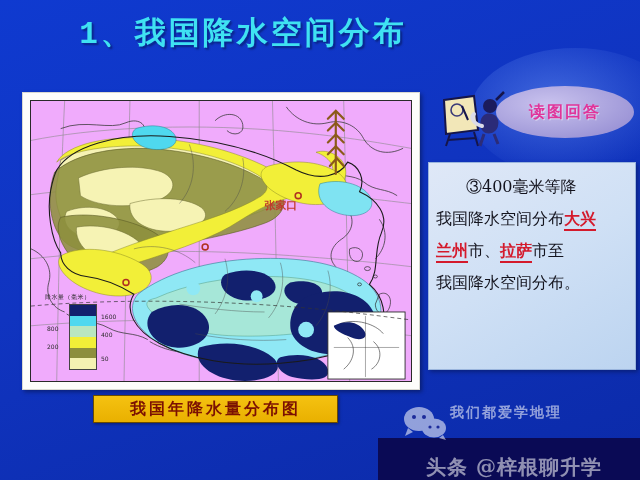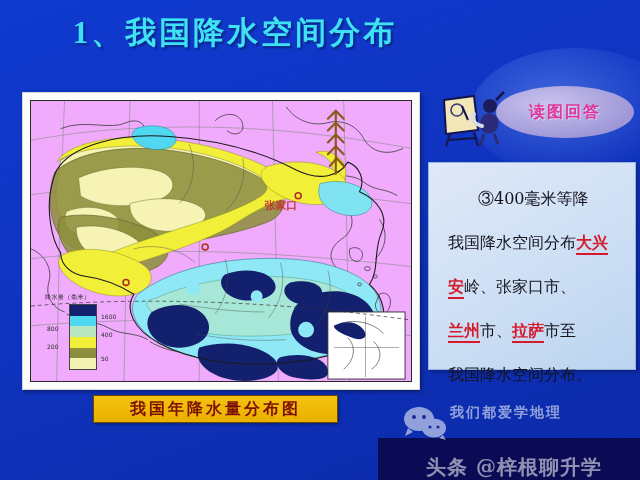--- a/index.html
+++ b/index.html
@@ -15,25 +15,25 @@
     background:linear-gradient(160deg,#0f3ad0 0%,#1034c0 45%,#0b2aa8 100%);
   }
   .bg-ellipse{
     position:absolute;right:-40px;top:48px;width:210px;height:130px;
     border-radius:50%;
     background:radial-gradient(ellipse at 40% 40%,rgba(90,130,235,.65),rgba(20,60,190,0) 70%);
     pointer-events:none;
   }
   
   #title{
-    position:absolute;left:0;top:12px;width:470px;text-align:center;
+    position:absolute;left:8px;top:12px;width:470px;text-align:center;
     color:#3fe2f2;
     font-size:31px;font-weight:bold;letter-spacing:3px;
     text-shadow:1px 1px 0 #0a2a9a, 2px 2px 2px rgba(0,0,0,.35);
-    font-family:Liberation Serif, serif;
+    font-family:Liberation Mono, monospace;
     white-space:nowrap;
   }
   
   #map-card{
     position:absolute;left:22px;top:92px;width:398px;height:298px;
     background:#fdfdfb;border:1px solid #d8d8d2;
     box-shadow:2px 2px 4px rgba(0,0,0,.35);
     box-sizing:border-box;padding:7px;
   }
   #map-frame{
@@ -92,21 +92,21 @@
   #panel{
     position:absolute;left:428px;top:162px;width:208px;height:208px;
     background:linear-gradient(150deg,#dfe8f7 0%,#cfe0f5 50%,#bcd4f0 100%);
     border:1px solid #9ab5dd;
     box-shadow:2px 2px 4px rgba(0,0,0,.3);
     box-sizing:border-box;padding:8px 7px 4px 7px;
     color:#14141e;
     font-family:"DejaVu Serif","Liberation Serif",serif;
     font-size:16px;line-height:32px;letter-spacing:0px;
   }
-  #panel p{margin:12px;text-indent:0;}
+  #panel p{margin:0;text-indent:0;}
   .hl{color:#d41a2c;font-weight:bold;border-bottom:2px solid #d41a2c;padding-bottom:1px;}
   .indent{display:inline-block;width:30px;}
   
   #watermark{
     position:absolute;right:6px;bottom:30px;width:232px;height:48px;
     opacity:.55;pointer-events:none;
   }
   #wm-text{
     position:absolute;left:48px;top:2px;color:#ffffff;font-size:14px;
     letter-spacing:2px;font-weight:bold;white-space:nowrap;
@@ -310,23 +310,20 @@
   </div>
 
   <div id="panel">
     <p>
       <span class="indent"></span><span>③</span><span>400毫米等降</span>
     </p>
     <p>
       <span>我国降水空间分布</span><span class="hl">大兴</span>
     </p>
     <p>
-      <span class="hl">安</span><span>岭、张家口市、</span>
-    </p>
-    <p>
       <span class="hl">兰州</span><span>市、</span><span class="hl">拉萨</span><span>市至</span>
     </p>
     <p>
       <span>我国降水空间分布。</span>
     </p>
   </div>
 
   <div id="bottom-box"></div>
 
   <div id="watermark">

